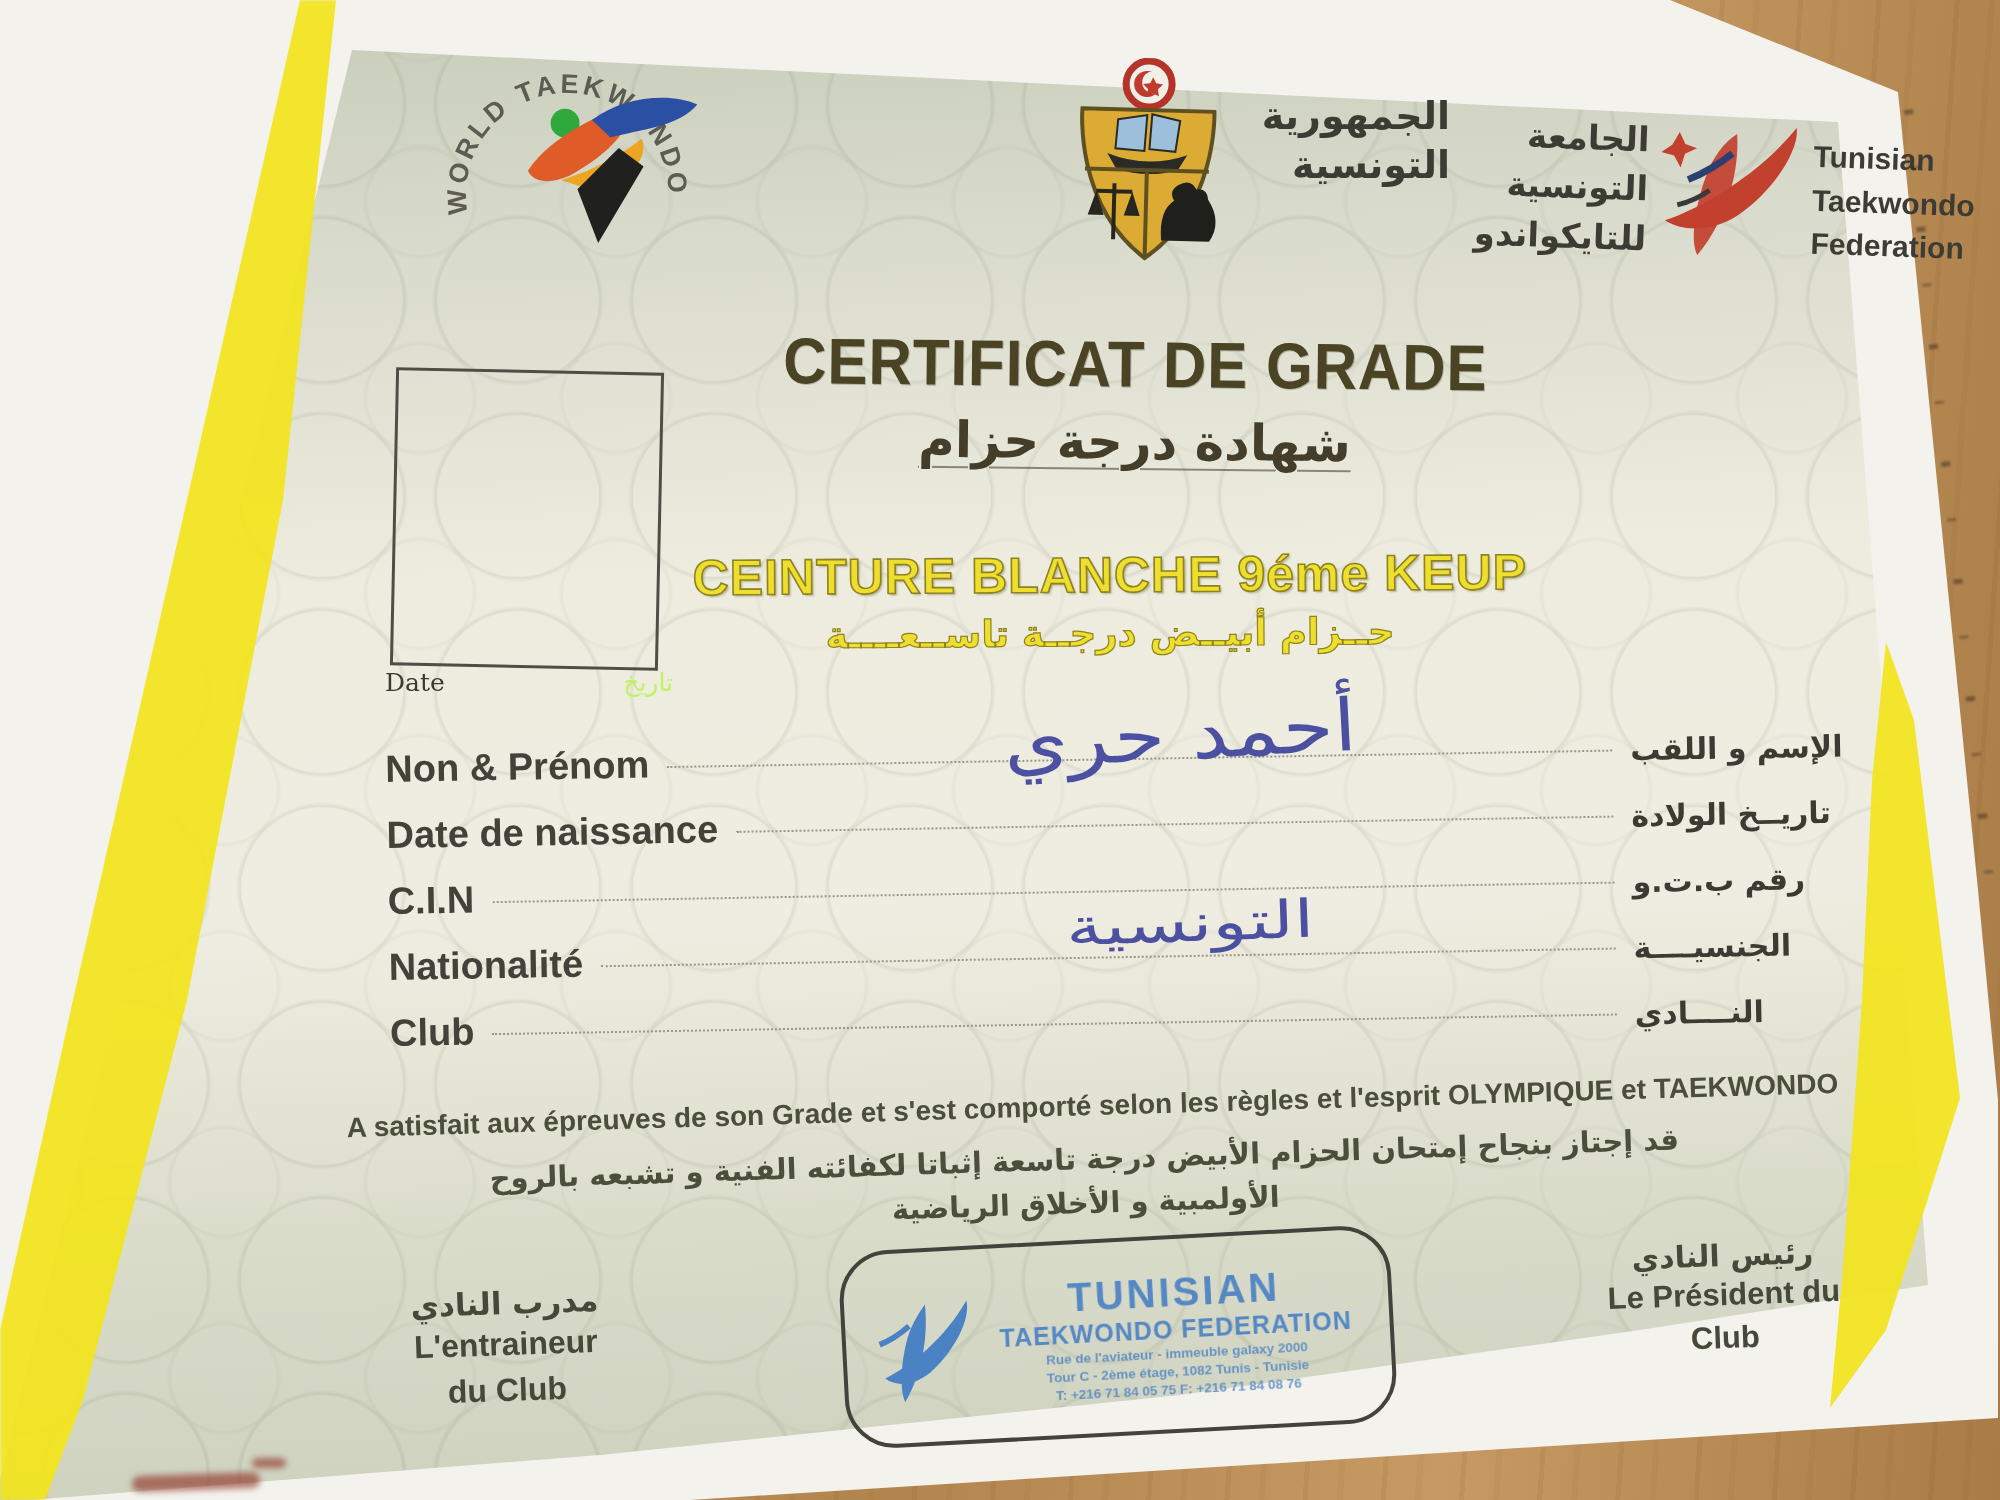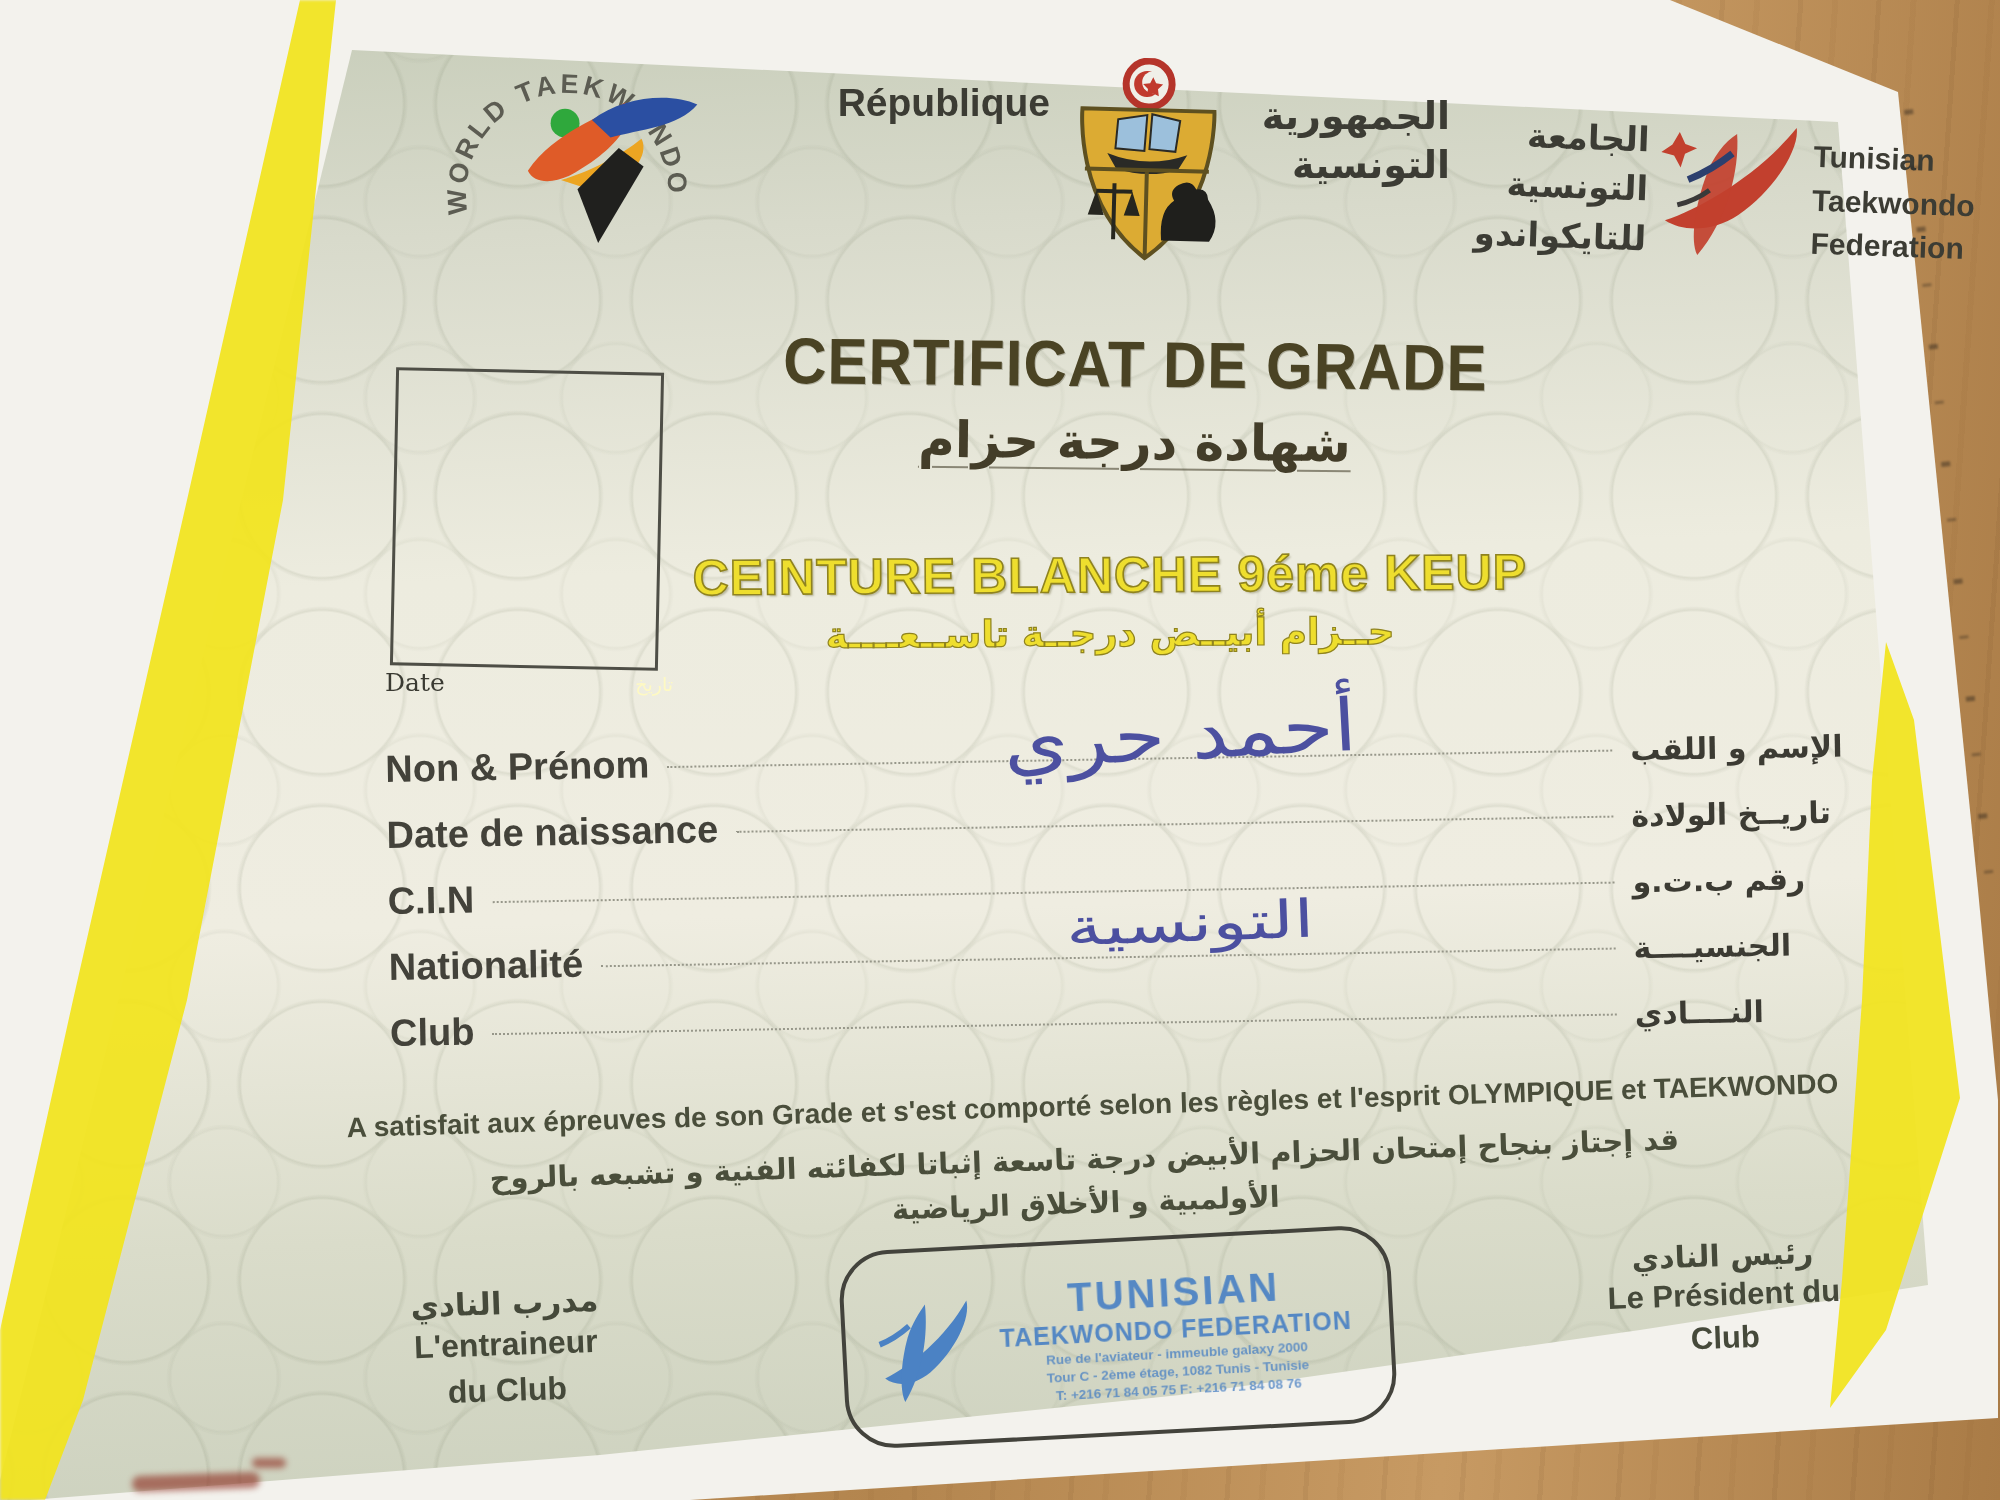--- a/index.html
+++ b/index.html
@@ -51,21 +51,21 @@
     text-decoration:underline;text-decoration-thickness:2px;text-underline-offset:9px;
     text-decoration-color:rgba(60,55,35,.55);}
   #grade-block{left:640px;top:546px;width:940px;text-align:center;transform:rotate(-.4deg);}
   #grade-fr{font-size:50px;font-weight:bold;color:#eede2e;-webkit-text-stroke:1.6px #8f831f;
     letter-spacing:1px;text-shadow:2px 2px 2px rgba(90,85,40,.35);}
   #grade-ar{margin-top:8px;font-size:37px;font-weight:bold;color:#eede2e;-webkit-text-stroke:1.2px #8f831f;}
   #photo-box{left:393px;top:370px;width:262px;height:292px;border:3.5px solid #4e4e46;
     transform:rotate(1.2deg);background:transparent;}
   #date-row{left:385px;top:668px;width:288px;display:flex;justify-content:space-between;align-items:baseline;}
   #date-fr{font-family:"DejaVu Serif",serif;font-size:25px;color:#3a3a32;}
-  #date-ar{font-size:19px;color:#fef9c3;margin-left:32px;}
+  #date-ar{font-size:25px;color:#bef264;margin-left:32px;}
   #form{left:385px;top:748px;width:1495px;transform:rotate(-1deg);transform-origin:left top;}
   .frow{display:flex;align-items:baseline;height:66px;}
   .flabel{font-size:38px;font-weight:bold;color:#43423a;white-space:nowrap;}
   .fline{flex:1;border-bottom:2px dotted #97978a;margin:0 18px;transform:translateY(-9px);}
   .alabel{width:250px;font-size:30px;font-weight:bold;color:#3c3b33;text-align:left;white-space:nowrap;}
   .hand{color:#4c50a0;font-family:"DejaVu Sans",sans-serif;direction:rtl;white-space:nowrap;}
   #hand-name{left:860px;top:692px;width:640px;text-align:center;font-size:72px;
     transform:rotate(-3deg) scaleX(1.15);transform-origin:center;}
   #hand-nat{left:930px;top:893px;width:520px;text-align:center;font-size:52px;
     transform:rotate(-2deg) scaleX(1.4);transform-origin:center;}
@@ -109,21 +109,20 @@
     <g transform="translate(148,128)">
       <circle cx="4" cy="-34" r="14" fill="#2fa83c"></circle>
       <path d="M-32,12 C-6,-26 40,-40 62,-54 C78,-32 40,0 8,17 C-10,25 -26,24 -32,12 Z" fill="#df5b28"></path>
       <path d="M30,-37 C60,-60 106,-64 132,-52 C114,-30 76,-28 48,-20 Z" fill="#2b4fa2"></path>
       <path d="M0,21 C28,13 58,-3 78,-19 C86,-3 68,21 36,33 Z" fill="#eca522"></path>
       <path d="M16,30 L56,-10 L80,8 L36,82 Z" fill="#20201e"></path>
     </g>
   </svg>
 
   <div class="abs" id="rep-fr">
-    <div>République</div>
   </div>
 
   <svg class="abs" id="coat" viewBox="0 0 170 215">
     <circle cx="88" cy="26" r="23" fill="#f0efe8" stroke="#b5342a" stroke-width="7"></circle>
     <circle cx="86" cy="26" r="13" fill="#c13a2e"></circle>
     <circle cx="92" cy="24" r="11" fill="#f0efe8"></circle>
     <path d="M92,19 l3,6 7,1 -5,5 1,7 -6,-3 -6,3 1,-7 -5,-5 7,-1 Z" fill="#c13a2e"></path>
     <path d="M22,52 L154,52 C154,52 160,148 88,200 C16,148 22,52 22,52 Z" fill="#dcab33" stroke="#5e5020" stroke-width="4"></path>
     <path d="M48,96 q40,15 80,0 l-9,15 q-31,10 -62,0 Z" fill="#2a2a26"></path>
     <path d="M58,62 L87,57 L85,93 L56,91 Z" fill="#9cc0dc" stroke="#2a2a26" stroke-width="2"></path>

